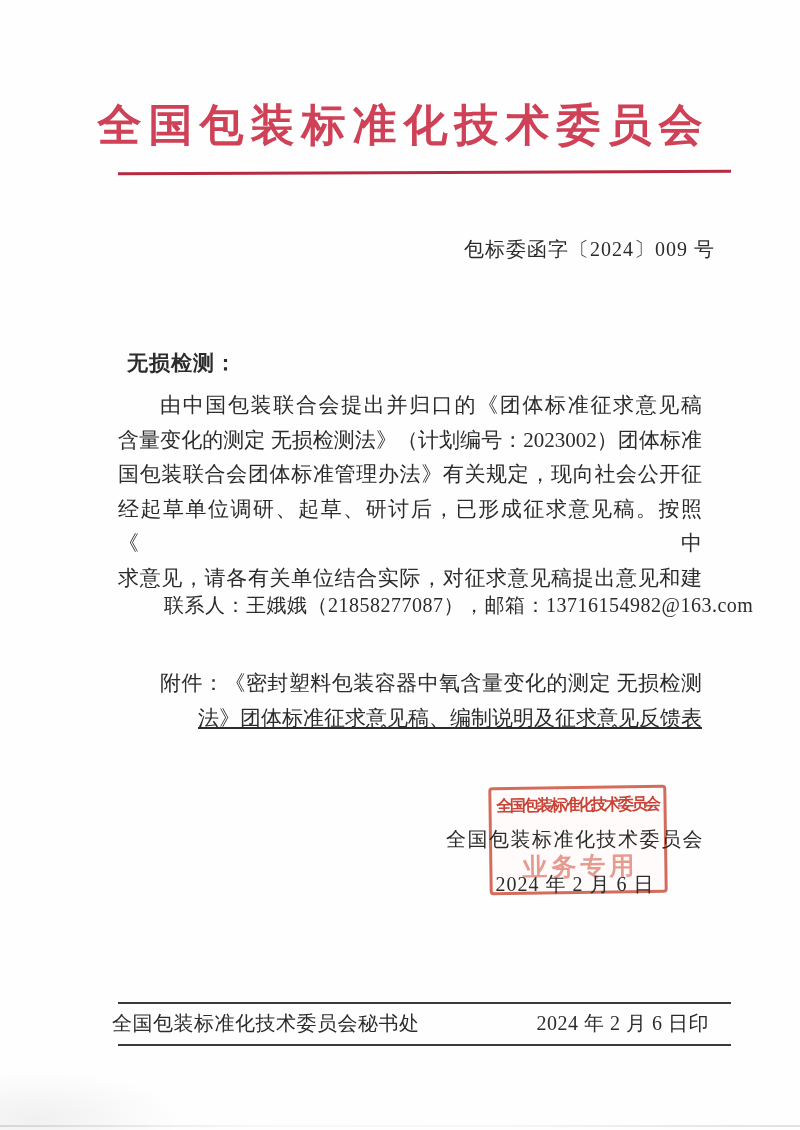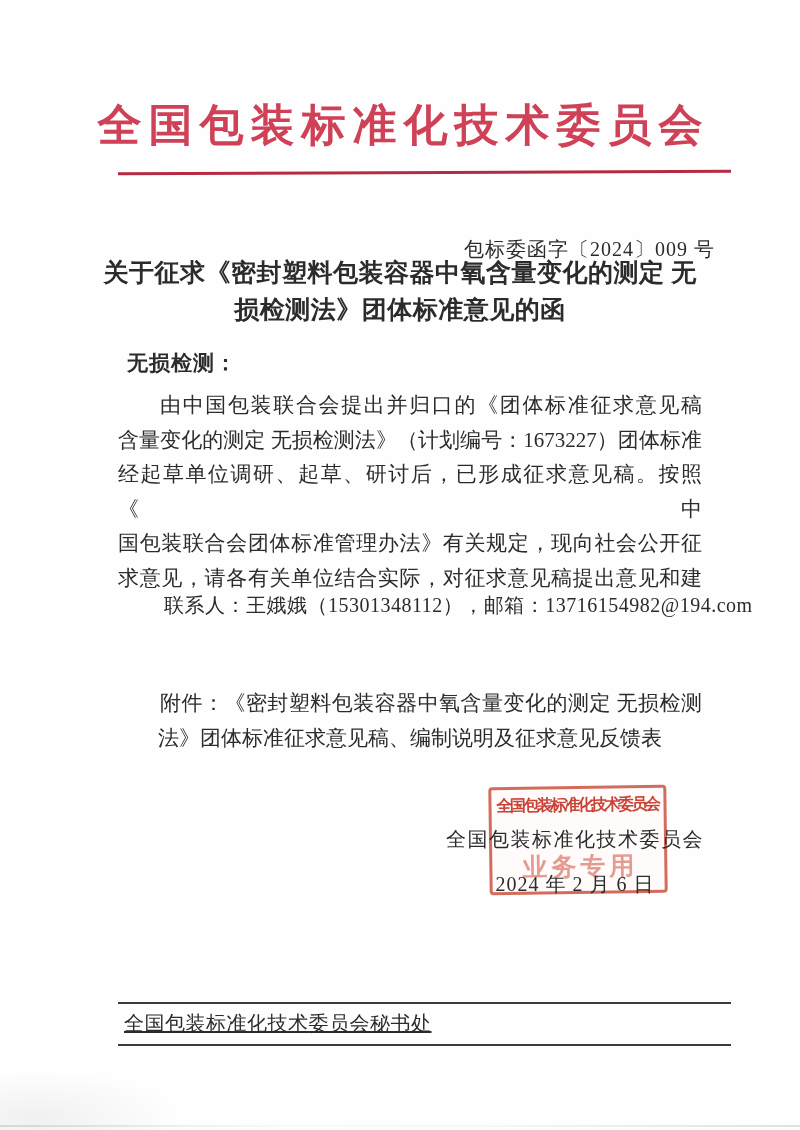--- a/index.html
+++ b/index.html
@@ -62,22 +62,22 @@
   .paragraph .pline.first { text-indent: 2em; }
   .contact-line {
     position: absolute; top: 592px; left: 118px; width: 600px;
     font-size: 20px; text-indent: 2.3em; white-space: nowrap;
     letter-spacing: 0.5px;
   }
   .attachment {
     position: absolute; top: 666px; left: 118px; width: 584px;
     font-size: 21px; line-height: 35px;
   }
-  .attachment .aline1 { text-indent: 2em; text-align: justify; text-align-last: justify; margin-top: 20px; }
-  .attachment .aline2 { text-align: center; }
+  .attachment .aline1 { text-indent: 2em; text-align: justify; text-align-last: justify; }
+  .attachment .aline2 { text-align: right; text-decoration: underline; }
 
   
   .stamp {
     position: absolute; top: 786px; left: 489px; width: 172px; height: 102px;
     border: 3px solid rgba(205, 82, 64, 0.85);
     border-radius: 4px;
     transform: rotate(-0.8deg);
     z-index: 1;
     background: rgba(235, 120, 100, 0.02);
   }
@@ -106,70 +106,67 @@
     position: absolute; top: 871px; left: 430px; width: 290px;
     text-align: center; font-size: 20px; letter-spacing: 1px;
     z-index: 2; white-space: nowrap;
   }
 
   .footer-rule-top {
     position: absolute; top: 1002px; left: 118px; width: 613px; height: 2px;
     background: #3a3a3a;
   }
   .footer-row {
-    position: absolute; top: 1010px; left: 116px; width: 613px;
+    position: absolute; top: 1010px; left: 104px; width: 613px;
     display: flex; justify-content: space-between; align-items: center;
     box-sizing: border-box; padding: 0 8px;
-    font-size: 20px; letter-spacing: 0.5px; text-decoration: underline;
+    font-size: 20px; letter-spacing: 0.5px;
   }
   .footer-rule-bottom {
     position: absolute; top: 1044px; left: 118px; width: 613px; height: 2px;
     background: #3a3a3a;
   }
 </style>
 </head>
 <body>
 
 <div class="page">
 
   <h1 class="org-title">全国包装标准化技术委员会</h1>
   <div class="red-rule"></div>
   <div class="doc-number">包标委函字〔2024〕009 号</div>
 
-  <h2 class="subject">
-    <span>关于征求《密封塑料包装容器中氧含量变化的测定 无</span><br>
-    <span>损检测法》团体标准意见的函</span>
-  </h2>
 
   <div class="salutation">无损检测：</div>
 
   <div class="paragraph">
     <div class="pline first">由中国包装联合会提出并归口的《团体标准征求意见稿</div>
-    <div class="pline">含量变化的测定 无损检测法》（计划编号：1673227）团体标准</div>
+    <div class="pline">含量变化的测定 无损检测法》（计划编号：2023002）团体标准</div>
+    <div class="pline">国包装联合会团体标准管理办法》有关规定，现向社会公开征</div>
     <div class="pline">经起草单位调研、起草、研讨后，已形成征求意见稿。按照《中</div>
-    <div class="pline">国包装联合会团体标准管理办法》有关规定，现向社会公开征</div>
     <div class="pline">求意见，请各有关单位结合实际，对征求意见稿提出意见和建</div>
   </div>
 
-  <div class="contact-line">联系人：王娥娥（15301348112），邮箱：13716154982@194.com</div>
+  <div class="contact-line">联系人：王娥娥（21858277087），邮箱：13716154982@163.com</div>
 
   <div class="attachment">
     <div class="aline1">附件：《密封塑料包装容器中氧含量变化的测定 无损检测</div>
     <div class="aline2">法》团体标准征求意见稿、编制说明及征求意见反馈表</div>
   </div>
 
   <div class="stamp">
     <div class="stamp-org">全国包装标准化技术委员会</div>
     <div class="stamp-purpose">业务专用</div>
   </div>
   <div class="sig-org">全国包装标准化技术委员会</div>
   <div class="sig-date">2024 年 2 月 6 日</div>
 
   <div class="footer-rule-top"></div>
   <div class="footer-row">
     <span>全国包装标准化技术委员会秘书处</span>
+    <span>2024 年 2 月 6 日印</span>
   </div>
   <div class="footer-rule-bottom"></div>
 
   <div class="scan-smudge"></div>
   <div class="scan-edge-bottom"></div>
 
 </div>
 
 </body></html>

